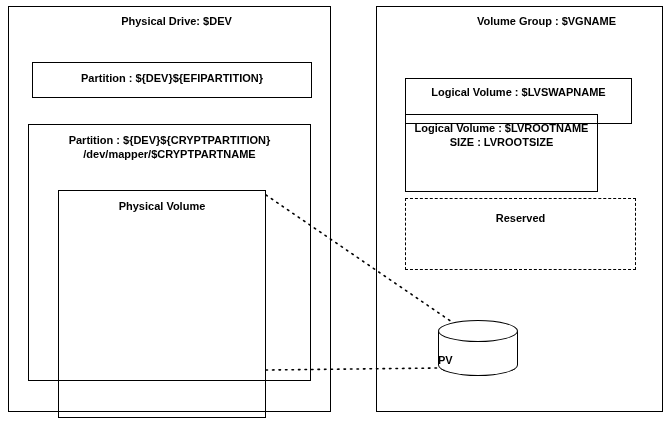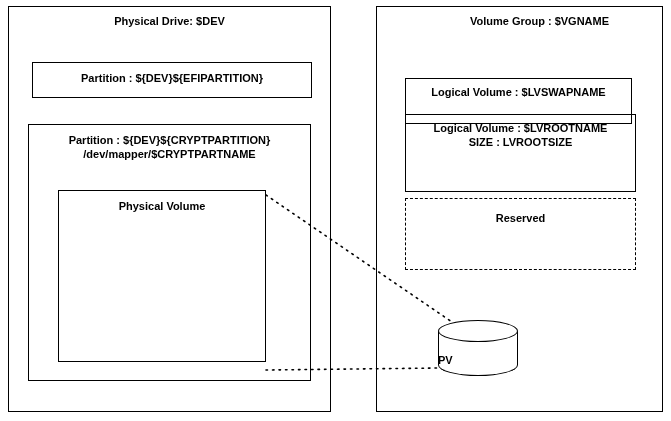--- a/index.html
+++ b/index.html
@@ -36,44 +36,45 @@
     font-size: 11px;
     font-weight: bold;
     line-height: 14px;
     white-space: nowrap;
   }
   .title-block {
     position: absolute;
     left: 0;
     right: 0;
     text-align: center;
+    padding-left: 7px;
   }
 
   
   #drive-box   { left: 8px;   top: 6px;   width: 323px; height: 406px; }
   #vg-box      { left: 376px; top: 6px;   width: 287px; height: 406px; }
 
   #drive-title { top: 14px; }
   #vg-title    { top: 14px; }
 
   
   #efi-partition-box    { left: 32px; top: 62px;  width: 280px; height: 36px; }
   #efi-partition-label  { position: absolute; left: 0; right: 0; top: 8px; }
 
   #crypt-partition-box   { left: 28px; top: 124px; width: 283px; height: 257px; padding-left: 12px; }
   #crypt-partition-label { position: absolute; left: 0; right: 0; top: 8px; }
 
-  #pv-box    { left: 58px; top: 190px; width: 208px; height: 172px; }
+  #pv-box    { left: 58px; top: 190px; width: 208px; height: 228px; }
   #pv-label  { position: absolute; left: 0; right: 0; top: 8px; }
 
   
   #lvswap-box   { left: 405px; top: 58px;  width: 227px; height: 46px; margin-top: 20px; }
   #lvswap-label { position: absolute; left: 0; right: 0; top: 6px; }
 
-  #lvroot-box   { left: 405px; top: 114px; width: 231px; height: 78px; }
+  #lvroot-box   { left: 405px; top: 114px; width: 193px; height: 78px; }
   #lvroot-label { position: absolute; left: 0; right: 0; top: 6px; }
 
   #reserved-box   { left: 405px; top: 198px; width: 231px; height: 72px; }
   #reserved-label { position: absolute; left: 0; right: 0; top: 12px; }
 
   
   #pv-cylinder {
     position: absolute;
     left: 438px;
     top: 320px;

